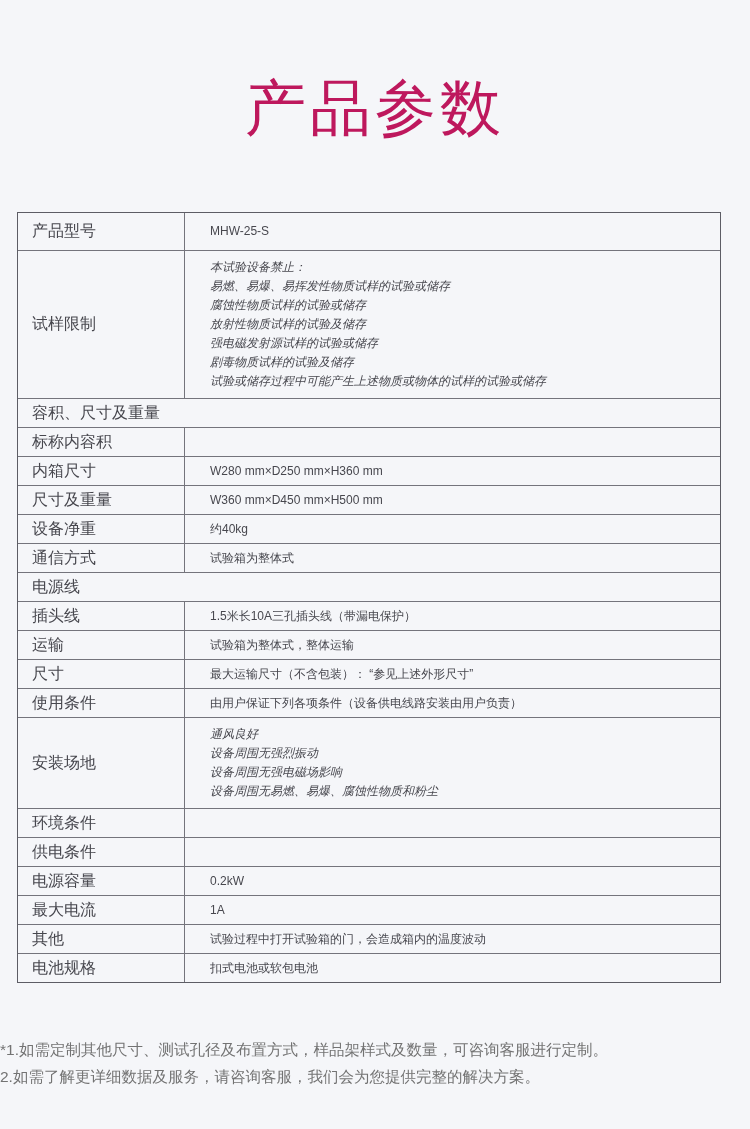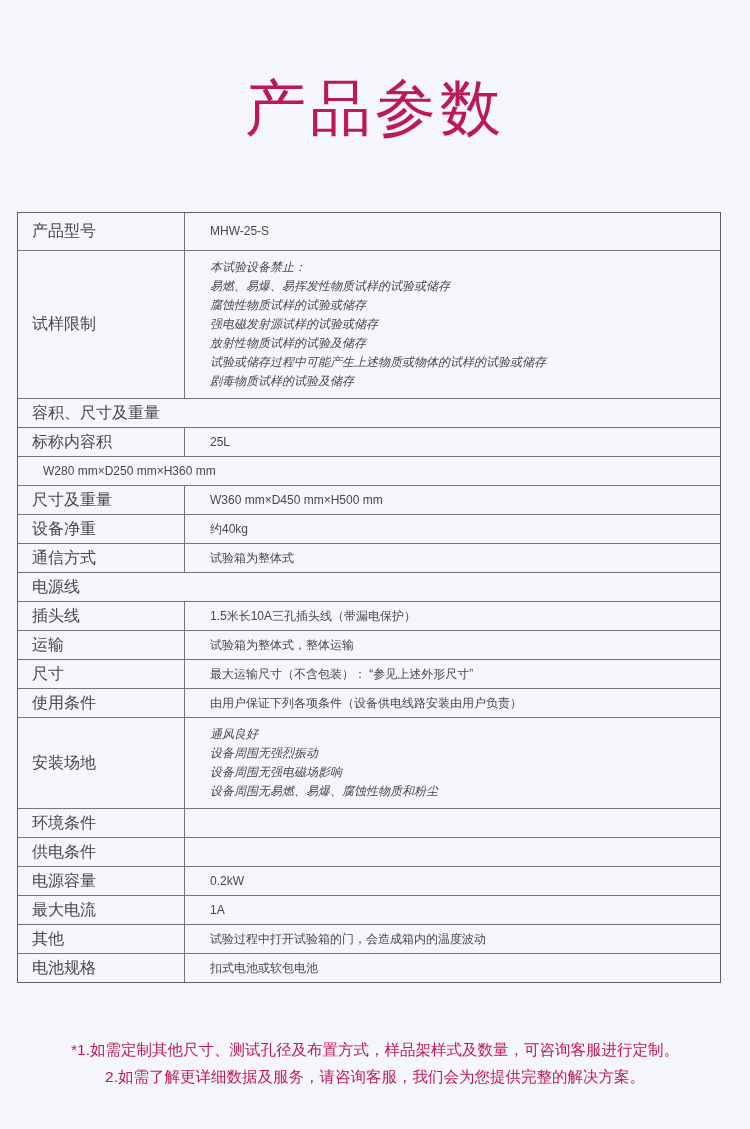--- a/index.html
+++ b/index.html
@@ -79,51 +79,51 @@
   }
   .row.section .cell.label {
     flex: 1 1 auto;
     border-right: none;
   }
   .footnotes {
     position: absolute;
     top: 1036px;
     left: 0;
     width: 100%;
-    text-align: center;
+    text-align: left;
     font-size: 15.5px;
     line-height: 27px;
-    color: #be185d;
+    color: #737373;
   }
   .footnotes p {
     margin: 0;
   }
 </style>
 </head>
 <body>
 
 <h1 class="title">产品参数</h1>
 
 <div class="spec-table" id="spec-table">
     <div class="row pair">
     <div class="cell label">产品型号</div>
     <div class="cell value">MHW-25-S</div>
   </div>
     <div class="row pair multiline">
     <div class="cell label">试样限制</div>
-    <div class="cell value"><div class="line">本试验设备禁止：</div><div class="line">易燃、易爆、易挥发性物质试样的试验或储存</div><div class="line">腐蚀性物质试样的试验或储存</div><div class="line">强电磁发射源试样的试验或储存</div><div class="line">放射性物质试样的试验及储存</div><div class="line">试验或储存过程中可能产生上述物质或物体的试样的试验或储存</div><div class="line">剧毒物质试样的试验及储存</div></div>
+    <div class="cell value"><div class="line">本试验设备禁止：</div><div class="line">易燃、易爆、易挥发性物质试样的试验或储存</div><div class="line">腐蚀性物质试样的试验或储存</div><div class="line">放射性物质试样的试验及储存</div><div class="line">强电磁发射源试样的试验或储存</div><div class="line">剧毒物质试样的试验及储存</div><div class="line">试验或储存过程中可能产生上述物质或物体的试样的试验或储存</div></div>
   </div>
     <div class="row section">
     <div class="cell label">容积、尺寸及重量</div>
   </div>
     <div class="row pair">
     <div class="cell label">标称内容积</div>
-    <div class="cell value">25L</div>
   </div>
     <div class="row pair">
+    <div class="cell label">内箱尺寸</div>
     <div class="cell value">W280 mm×D250 mm×H360 mm</div>
   </div>
     <div class="row pair">
     <div class="cell label">尺寸及重量</div>
     <div class="cell value">W360 mm×D450 mm×H500 mm</div>
   </div>
     <div class="row pair">
     <div class="cell label">设备净重</div>
     <div class="cell value">约40kg</div>
   </div>

